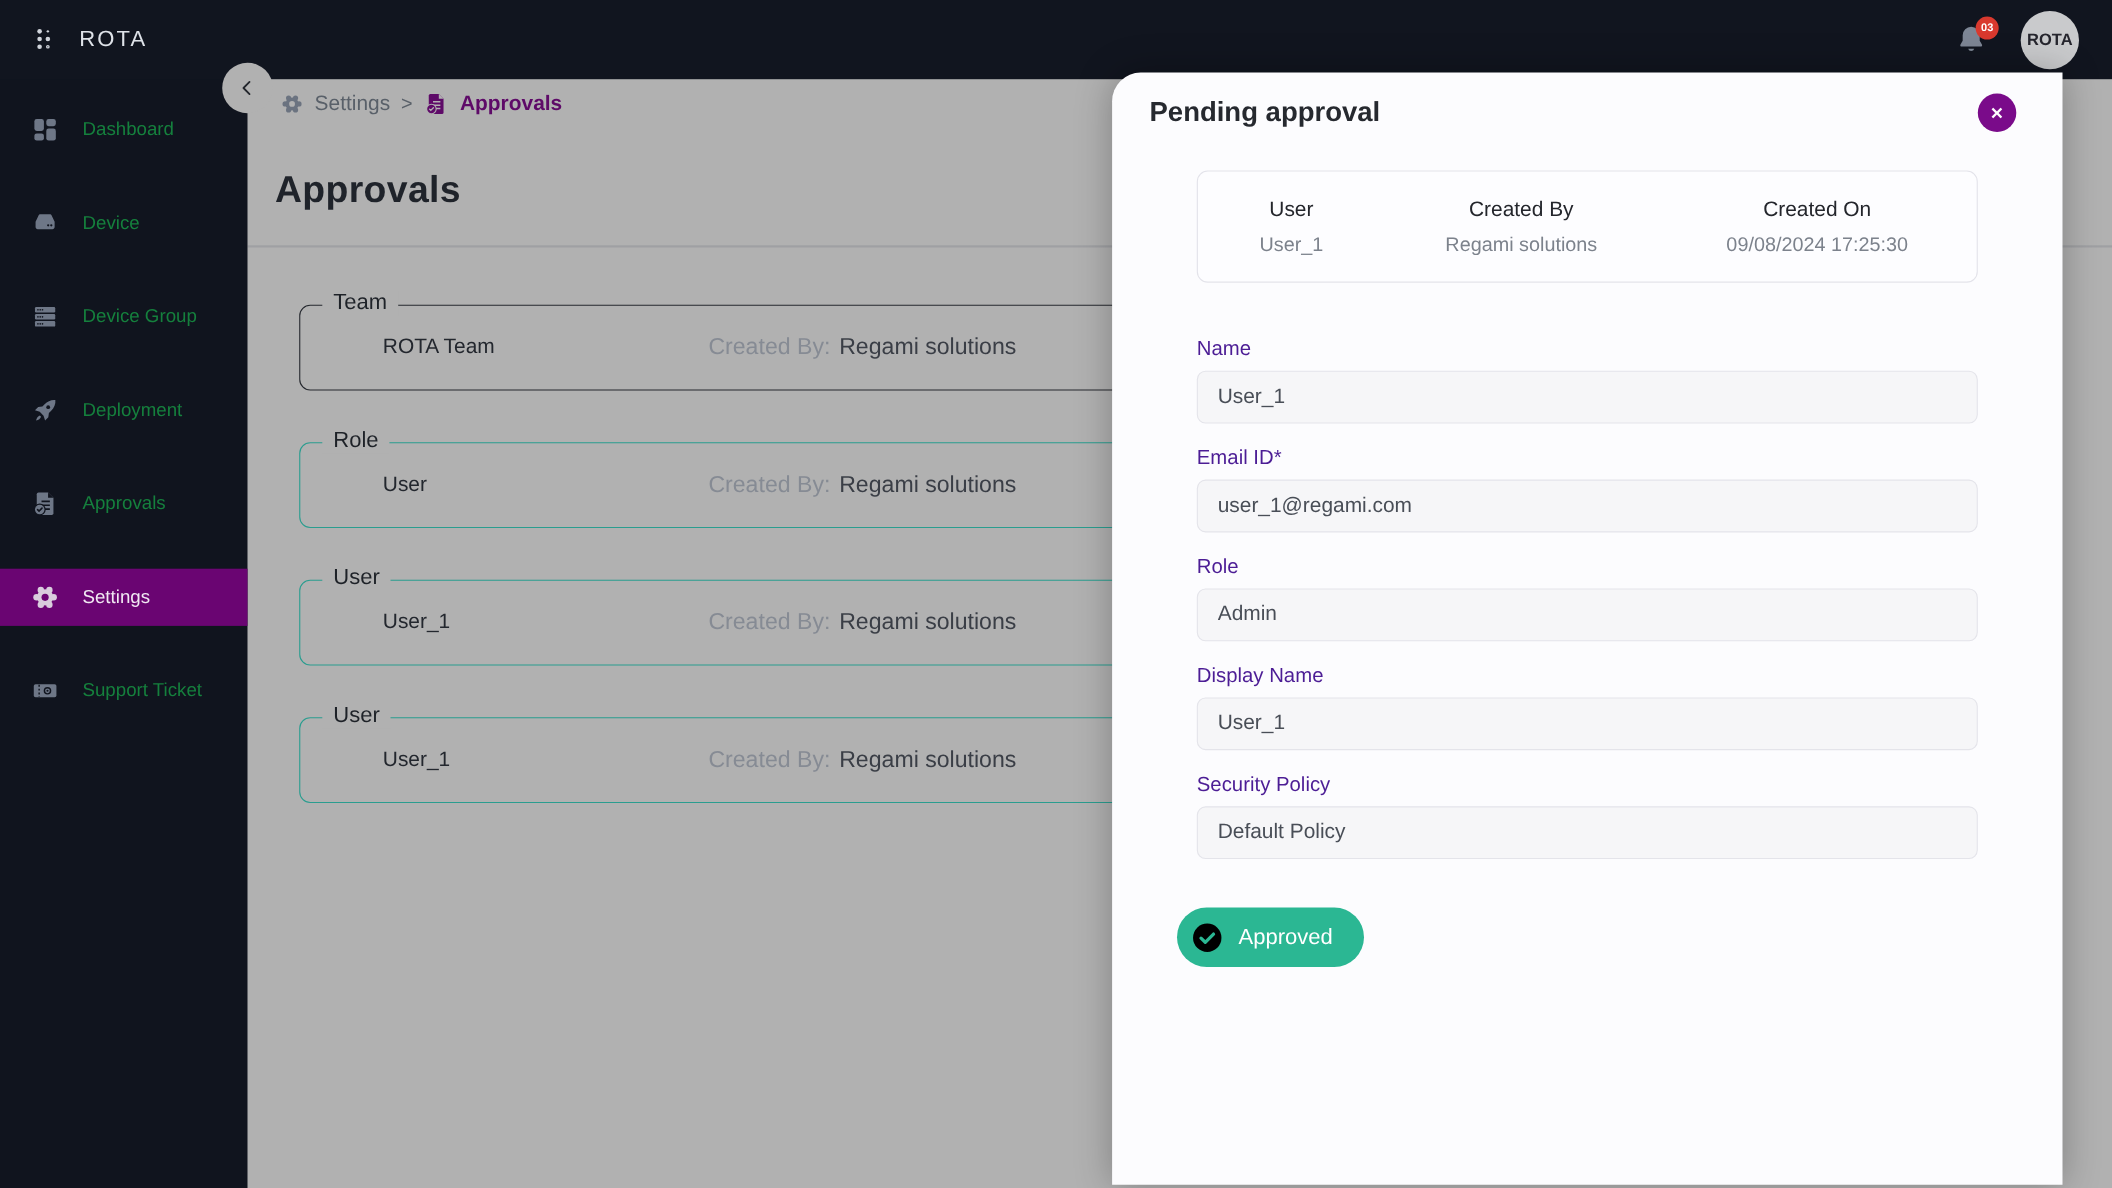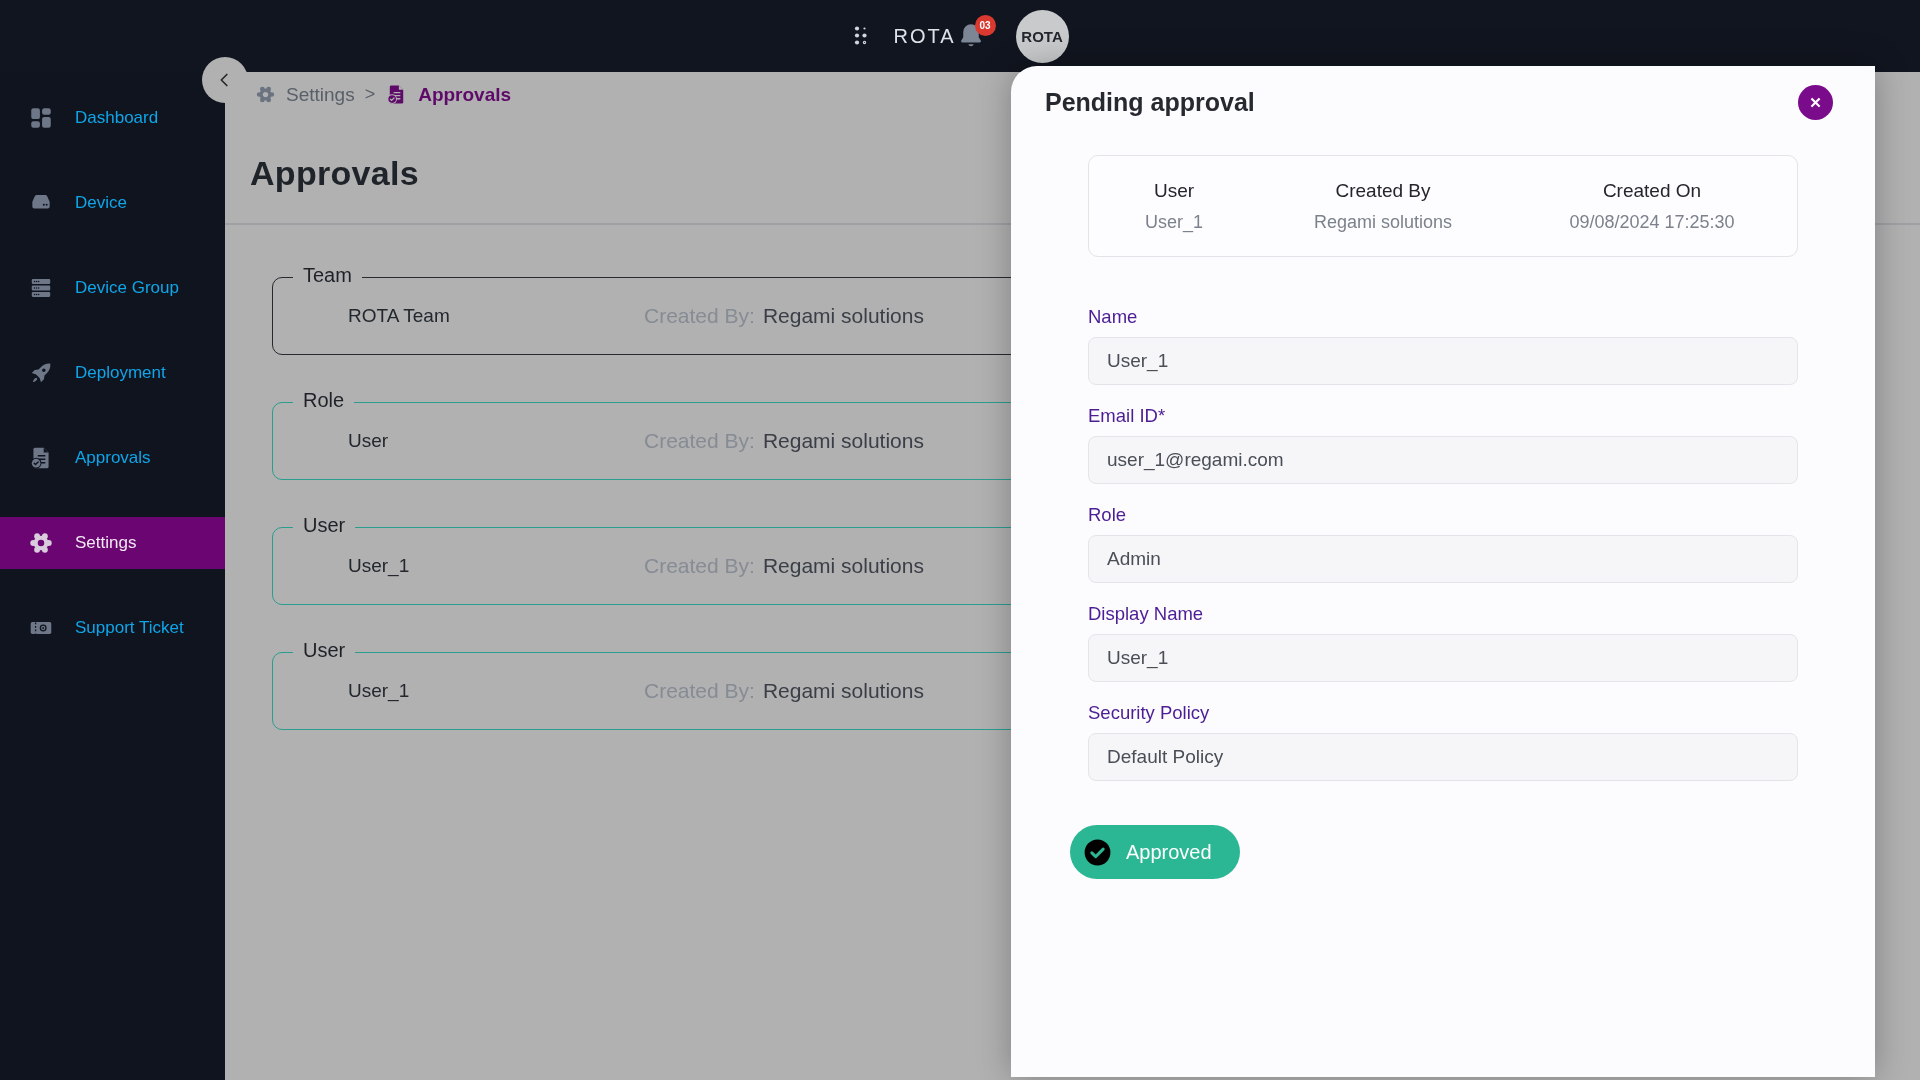--- a/index.html
+++ b/index.html
@@ -1,21 +1,21 @@
 <!DOCTYPE html>
 <html style="--topbar-bg: #11151f; --sidebar-bg: #10141e; --active-purple: #6a0572; --breadcrumb-purple: #5e0a68; --close-purple: #7a0b8a; --teal: #2bb793; --card-teal: #2a9d8f; --card-dark: #26292f; --backdrop: #b1b1b1; --panel-bg: #fcfcfe; --badge-red: #d9392e;"><head>
 <meta charset="utf-8">
 <style>
   * { margin:0; padding:0; box-sizing:border-box; }
   html,body { background:#3a3a3a; font-family:"Liberation Sans", sans-serif; }
   .screen { position:relative; width:1920px; height:1080px; overflow:hidden; background:var(--backdrop,#b1b1b1); }
 
   
   .topbar { position:absolute; left:0; top:0; width:1920px; height:72px; background:var(--topbar-bg,#11151f);
-            display:flex; align-items:center; justify-content:center; padding:0 30px; z-index:3; }
+            display:flex; align-items:center; justify-content:space-between; padding:0 30px; z-index:3; }
   .brand { display:flex; align-items:center; gap:20px; }
   .brand-name { color:#dfe3e9; font-size:20px; font-weight:500; letter-spacing:2px; }
   .topbar-right { display:flex; align-items:center; gap:30px; }
   .bell-wrap { position:relative; color:#7d8695; cursor:pointer; }
   .badge { position:absolute; top:-6px; right:-10px; min-width:21px; height:21px; border-radius:50%;
            background:var(--badge-red,#d9392e); color:#fff; font-size:10px; display:flex; align-items:center;
            justify-content:center; font-weight:600; }
   .avatar { width:53px; height:53px; border-radius:50%; background:#c9cacc; display:flex; align-items:center;
             justify-content:center; color:#26262e; font-size:15px; font-weight:700; letter-spacing:0; cursor:pointer; }
 
@@ -26,21 +26,21 @@
   .icon svg .cut { fill: var(--cut,#11151f) !important; }
   .icon svg .cut-s { fill:none !important; stroke: var(--cut,#11151f); }
   .icon svg .ring { fill:none !important; stroke: currentColor; stroke-width:1.2; }
 
   
   .sidebar { position:absolute; left:0; top:66px; width:225px; height:1014px; background:var(--sidebar-bg,#10141e); z-index:2; }
   .nav-list { list-style:none; padding-top:26px; }
   .nav-item { height:52px; display:flex; align-items:center; gap:20px; padding-left:27px; margin-bottom:33px;
               cursor:pointer; --cut:var(--sidebar-bg,#10141e); }
   .nav-item .icon { width:28px; color:#6e7787; }
-  .nav-item .nav-label { color:#0ea5e9; font-size:17px; }
+  .nav-item .nav-label { color:#15803d; font-size:17px; }
   .nav-item.active { background:var(--active-purple,#6a0572); --cut:var(--active-purple,#6a0572); }
   .nav-item.active .icon { color:#d9cddd; }
   .nav-item.active .nav-label { color:#f1e9f3; }
 
   
   .content { position:absolute; left:225px; top:66px; width:1695px; height:1014px; background:var(--backdrop,#b1b1b1); }
   .collapse-btn { position:absolute; left:-23px; top:-9px; width:46px; height:46px; border-radius:50%;
                   background:var(--backdrop,#b1b1b1); border:none; z-index:5; cursor:pointer;
                   display:flex; align-items:center; justify-content:center; color:#23262c; }
   .breadcrumb { position:absolute; left:30px; top:17px; display:flex; align-items:center; gap:10px; --cut:var(--backdrop,#b1b1b1); }

